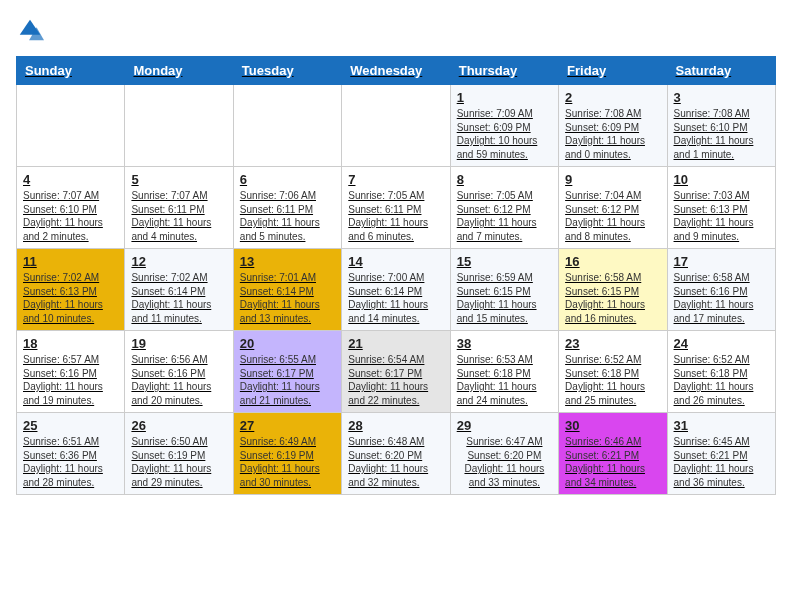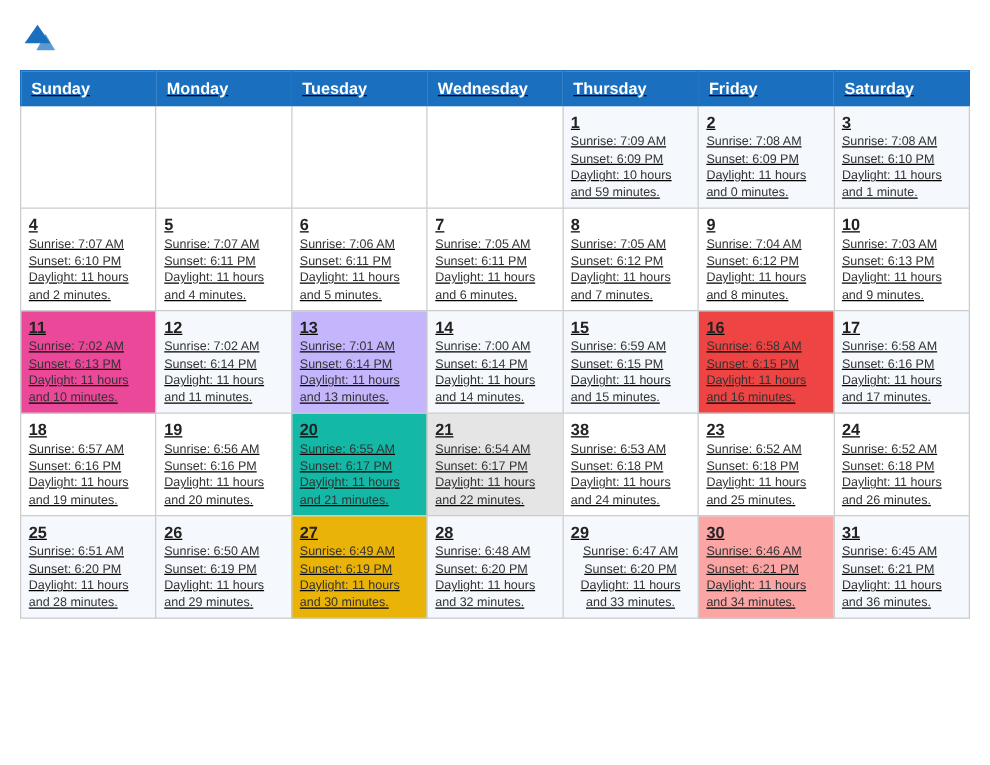--- a/index.html
+++ b/index.html
@@ -196,56 +196,56 @@
         </td>
         <td style="background: rgb(255, 255, 255);">
           <span class="day-number">10</span>
           <div class="day-detail" style="white-space: pre-line;">Sunrise: 7:03 AM
 Sunset: 6:13 PM
 Daylight: 11 hours
 and 9 minutes.</div>
         </td>
       </tr>
       <tr>
-        <td style="background: #ec4899;">
+        <td style="background: #eab308;">
           <span class="day-number">11</span>
           <div class="day-detail" style="white-space: pre-line;">Sunrise: 7:02 AM
 Sunset: 6:13 PM
 Daylight: 11 hours
 and 10 minutes.</div>
         </td>
         <td style="background: rgb(245, 248, 252);">
           <span class="day-number">12</span>
           <div class="day-detail" style="white-space: pre-line;">Sunrise: 7:02 AM
 Sunset: 6:14 PM
 Daylight: 11 hours
 and 11 minutes.</div>
         </td>
-        <td style="background: #c4b5fd;">
+        <td style="background: #eab308;">
           <span class="day-number">13</span>
           <div class="day-detail" style="white-space: pre-line;">Sunrise: 7:01 AM
 Sunset: 6:14 PM
 Daylight: 11 hours
 and 13 minutes.</div>
         </td>
         <td style="background: rgb(245, 248, 252);">
           <span class="day-number">14</span>
           <div class="day-detail" style="white-space: pre-line;">Sunrise: 7:00 AM
 Sunset: 6:14 PM
 Daylight: 11 hours
 and 14 minutes.</div>
         </td>
         <td style="background: rgb(245, 248, 252);">
           <span class="day-number">15</span>
           <div class="day-detail" style="white-space: pre-line;">Sunrise: 6:59 AM
 Sunset: 6:15 PM
 Daylight: 11 hours
 and 15 minutes.</div>
         </td>
-        <td style="background: #ef4444;">
+        <td style="background: #fef9c3;">
           <span class="day-number">16</span>
           <div class="day-detail" style="white-space: pre-line;">Sunrise: 6:58 AM
 Sunset: 6:15 PM
 Daylight: 11 hours
 and 16 minutes.</div>
         </td>
         <td style="background: rgb(245, 248, 252);">
           <span class="day-number">17</span>
           <div class="day-detail" style="white-space: pre-line;">Sunrise: 6:58 AM
 Sunset: 6:16 PM
@@ -261,21 +261,21 @@
 Daylight: 11 hours
 and 19 minutes.</div>
         </td>
         <td style="background: rgb(255, 255, 255);">
           <span class="day-number">19</span>
           <div class="day-detail" style="white-space: pre-line;">Sunrise: 6:56 AM
 Sunset: 6:16 PM
 Daylight: 11 hours
 and 20 minutes.</div>
         </td>
-        <td style="background: #14b8a6;">
+        <td style="background: #c4b5fd;">
           <span class="day-number">20</span>
           <div class="day-detail" style="white-space: pre-line;">Sunrise: 6:55 AM
 Sunset: 6:17 PM
 Daylight: 11 hours
 and 21 minutes.</div>
         </td>
         <td style="background: #e5e5e5;">
           <span class="day-number">21</span>
           <div class="day-detail" style="white-space: pre-line;">Sunrise: 6:54 AM
 Sunset: 6:17 PM
@@ -301,21 +301,21 @@
           <div class="day-detail" style="white-space: pre-line;">Sunrise: 6:52 AM
 Sunset: 6:18 PM
 Daylight: 11 hours
 and 26 minutes.</div>
         </td>
       </tr>
       <tr>
         <td style="background: rgb(245, 248, 252);">
           <span class="day-number">25</span>
           <div class="day-detail" style="white-space: pre-line;">Sunrise: 6:51 AM
-Sunset: 6:20 PM
+Sunset: 6:36 PM
 Daylight: 11 hours
 and 28 minutes.</div>
         </td>
         <td style="background: rgb(245, 248, 252);">
           <span class="day-number">26</span>
           <div class="day-detail" style="white-space: pre-line;">Sunrise: 6:50 AM
 Sunset: 6:19 PM
 Daylight: 11 hours
 and 29 minutes.</div>
         </td>
@@ -333,21 +333,21 @@
 Daylight: 11 hours
 and 32 minutes.</div>
         </td>
         <td style="background: rgb(245, 248, 252);">
           <span class="day-number">29</span>
           <div class="day-detail" style="white-space: pre-line; text-align: center;">Sunrise: 6:47 AM
 Sunset: 6:20 PM
 Daylight: 11 hours
 and 33 minutes.</div>
         </td>
-        <td style="background: #fca5a5;">
+        <td style="background: #d946ef;">
           <span class="day-number">30</span>
           <div class="day-detail" style="white-space: pre-line;">Sunrise: 6:46 AM
 Sunset: 6:21 PM
 Daylight: 11 hours
 and 34 minutes.</div>
         </td>
         <td style="background: rgb(245, 248, 252);">
           <span class="day-number">31</span>
           <div class="day-detail" style="white-space: pre-line;">Sunrise: 6:45 AM
 Sunset: 6:21 PM

